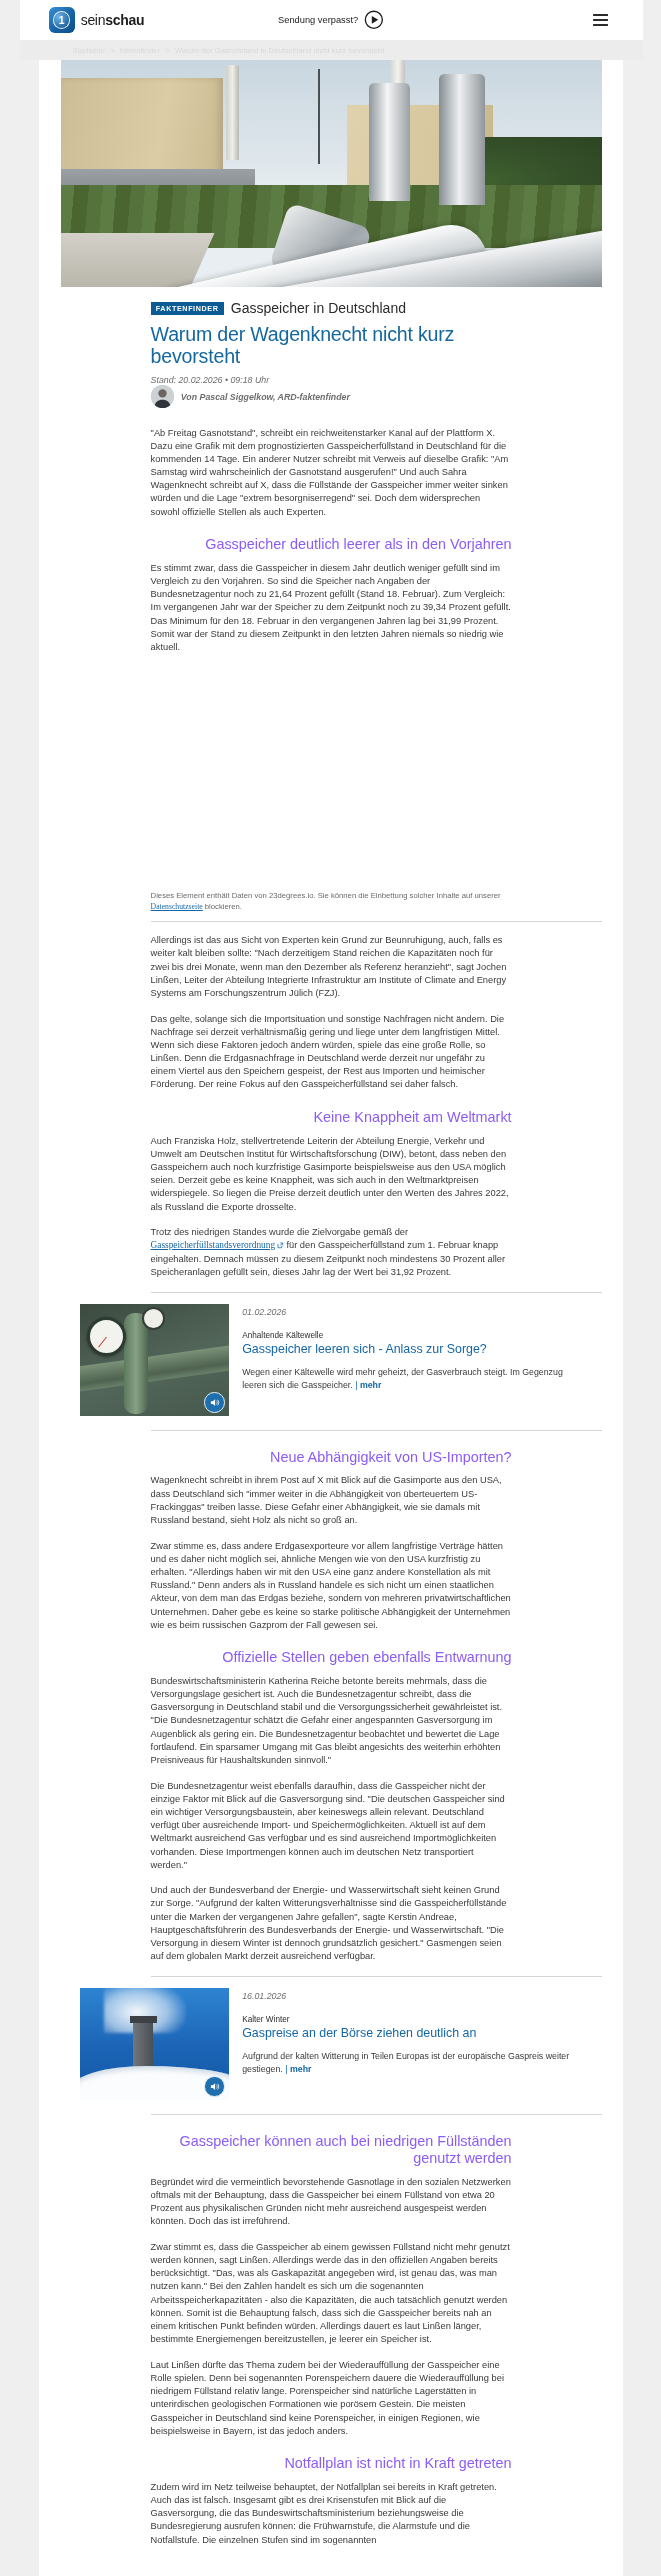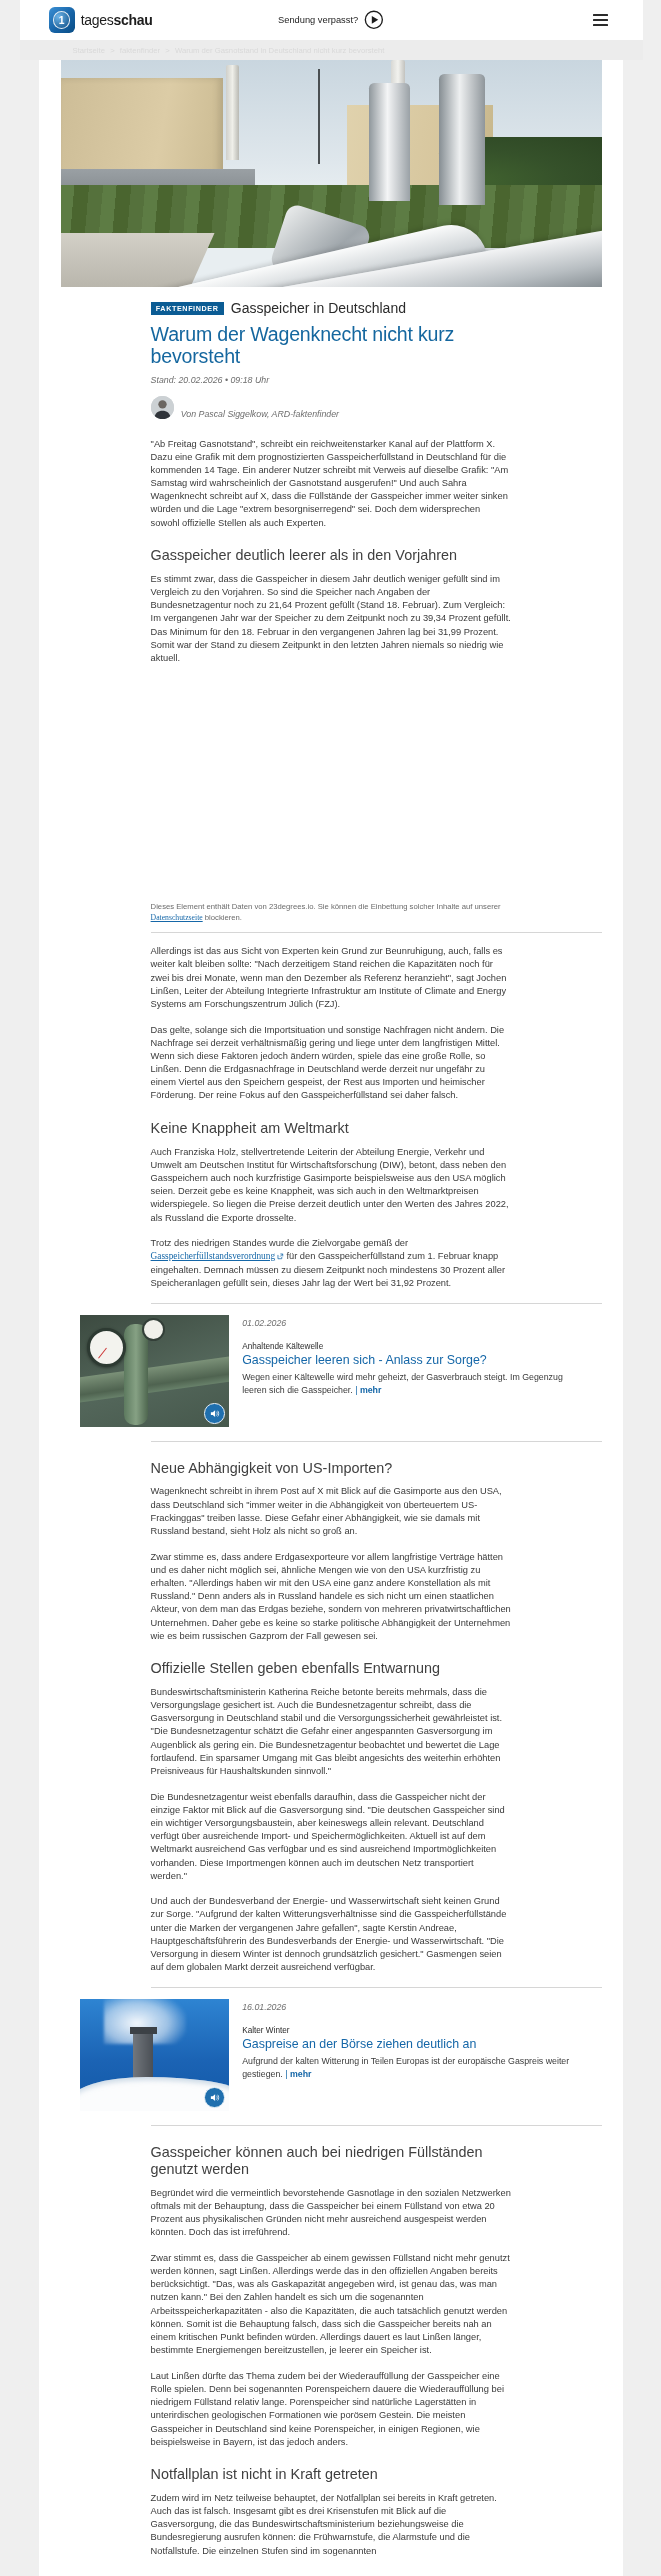--- a/index.html
+++ b/index.html
@@ -45,47 +45,47 @@
   .h-pipe-b { position: absolute; left: 26%; bottom: -20%; width: 88%; height: 32%; background: linear-gradient(180deg,#f3f4f5 0%,#b8bec2 45%,#848c91 78%,#d6d9db 100%); border-radius: 36px; transform: rotate(-10deg); box-shadow: 0 -2.1px 5.2px rgba(0,0,0,.18); }
   .h-elbow { position: absolute; left: 40%; bottom: 2%; width: 16%; height: 30%; background: linear-gradient(120deg,#eceeee,#9fa6ab 60%,#c9cdd0); border-radius: 12.4px; transform: rotate(18deg); }
 
   
   .badge-row { display: flex; align-items: center; gap: 7.2px; margin-top: 13.4px; }
   .badge { background: #0b5c94; color: #fff; font-size: 7.2px; font-weight: 700; letter-spacing: 0.6px; padding: 2.6px 5.2px 2.1px; text-transform: uppercase; cursor: pointer; }
   .topline { font-size: 14px; color: #2b2b2b; }
   h1.title { margin-top: 6.2px; font-size: 19.6px; line-height: 1.13; font-weight: 400; color: #15679f; letter-spacing: -0.2px; }
   .stand { margin-top: 8.2px; font-size: 8.8px; font-style: italic; color: #6e6e6e; }
   .lead { margin-top: 12.4px; font-size: 9.5px; font-weight: 700; line-height: 1.42; color: #262626; }
-  .author-row { margin-top: 11px; display: flex; align-items: flex-end; gap: 7.2px; }
+  .author-row { margin-top: 0; display: flex; align-items: center; gap: 7.2px; font-weight: bold; }
   .avatar { width: 23px; height: 23px; border-radius: 50%; background: #cdd2d5; overflow: hidden; position: relative; flex: 0 0 auto; }
   .avatar svg { display: block; }
   .author { font-size: 8.8px; font-style: italic; color: #6e6e6e; }
 
   
   .copy p.body { font-size: 9.3px; line-height: 1.42; color: #3a3a3a; margin: 0 0 12.4px; }
   .copy p.first { margin-top: 18.5px; }
-  h2.sec { font-size: 14.4px; font-weight: 400; color: #404040; margin: 17.5px 0 8.2px; line-height: 1.2; }
+  h2.sec { font-size: 14.4px; font-weight: 400; color: #8b5cf6; margin: 17.5px 0 8.2px; line-height: 1.2; text-align: right; }
   a.inline-link { color: #1567a8; text-decoration: underline; cursor: pointer; font-family: Liberation Serif, serif; }
   .ext-icon { display: inline-block; vertical-align: -0.5px; margin-left: 2.1px; }
 
   
   .embed-space { height: 223px; }
   .embed-caption { font-size: 7.7px; line-height: 1.5; color: #6b6b6b; width: 361px; }
   hr.rule { border: none; border-top: 0.5px solid #d6d6d6; margin: 8.2px 0 12.4px 90px; width: 451px; }
   hr.rule-teaser { border: none; border-top: 0.5px solid #d6d6d6; margin: 3.1px 0 0 90px; width: 451px; }
 
   
   .teaser { display: flex; gap: 13.4px; padding: 11.3px 0; justify-content: center; }
   .thumb { position: relative; width: 149px; height: 112px; flex: 0 0 auto; overflow: hidden; cursor: pointer; }
   .audio-btn { position: absolute; right: 4.1px; bottom: 3.1px; width: 20.6px; height: 20.6px; border-radius: 50%; background: #1f6fae; border: 1px solid #e8f1f7; display: flex; align-items: center; justify-content: center; cursor: pointer; }
   .teaser-text { padding-top: 3.1px; width: 340px; }
   .t-date { font-size: 8.8px; font-style: italic; color: #6e6e6e; }
   .t-topline { margin-top: 14px; font-size: 8.2px; color: #2b2b2b; }
   .t-title { margin-top: 2.1px; font-size: 12.4px; font-weight: 400; color: #1567a8; cursor: pointer; line-height: 1.25; }
-  .t-body { margin-top: 2px; font-size: 8.8px; line-height: 1.45; color: #3a3a3a; }
+  .t-body { margin-top: 8px; font-size: 8.8px; line-height: 1.45; color: #3a3a3a; }
   .t-more { color: #1567a8; cursor: pointer; white-space: nowrap; }
   .t-more b { font-weight: 700; }
 
   
   .art-gauges { background: linear-gradient(160deg,#3c4a40 0%,#53665a 55%,#46584c 100%); }
   .art-gauges .pipe1 { position: absolute; left: -10%; top: 46%; width: 120%; height: 22%; background: linear-gradient(180deg,#7b9178,#4f6350 70%,#68816a); border-radius: 15.5px; transform: rotate(-8deg); }
   .art-gauges .pipe2 { position: absolute; left: 30%; top: 8%; width: 16%; height: 90%; background: linear-gradient(90deg,#5d7a5f,#86a184 50%,#4e664f); border-radius: 10.3px; }
   .art-gauges .gauge-big { position: absolute; left: 7.2px; top: 13.4px; width: 39px; height: 39px; border-radius: 50%; background: #f3f3ee; border: 3.6px solid #2d3a32; box-shadow: 0 1px 3.1px rgba(0,0,0,.4); }
   .art-gauges .gauge-big:after { content: ""; position: absolute; left: 50%; top: 50%; width: 1px; height: 13.4px; background: #c33; transform: rotate(38deg); transform-origin: top center; }
   .art-gauges .gauge-small { position: absolute; left: 62px; top: 3.1px; width: 23px; height: 23px; border-radius: 50%; background: #f0f0ea; border: 2.6px solid #333f38; }
@@ -96,21 +96,21 @@
   .art-snow .snowbank { position: absolute; left: -6%; bottom: -4%; width: 112%; height: 34%; background: #fbfcfd; border-radius: 45% 55% 0 0 / 60% 40% 0 0; box-shadow: inset 0 3.1px 5.2px rgba(160,185,210,.5); }
 </style>
 </head>
 <body>
 
 <div class="header-bar">
   <div class="logo-wrap">
     <div class="logo-box">
       <div class="logo-globe">1</div>
     </div>
-    <div class="brand"><span>tages</span><b>schau</b></div>
+    <div class="brand"><span>sein</span><b>schau</b></div>
   </div>
   <div class="missed">
     <span class="missed-label">Sendung verpasst?</span>
     <span class="play-icon">
       <svg width="19.6" height="19.6" viewBox="0 0 38 38">
           <circle cx="19" cy="19" r="16.5" fill="none" stroke="#1d1d1d" stroke-width="2.6"></circle>
           <path d="M15 11.5l12.5 7.5L15 26.5z" fill="#1d1d1d"></path>
         </svg>
     </span>
   </div>

